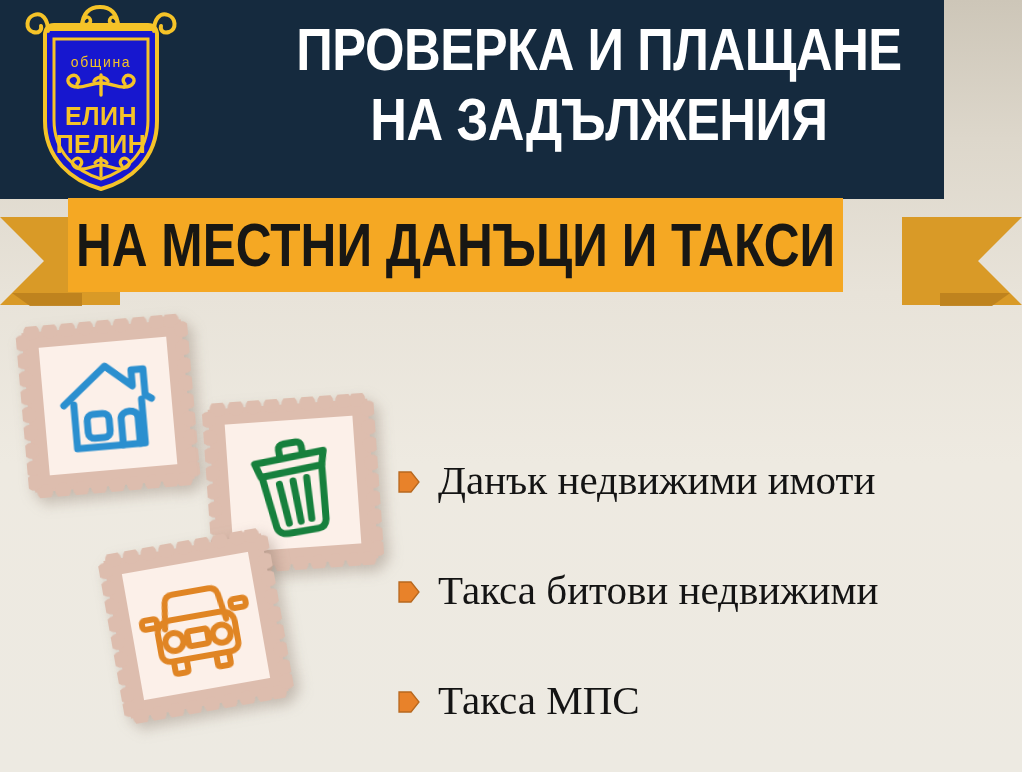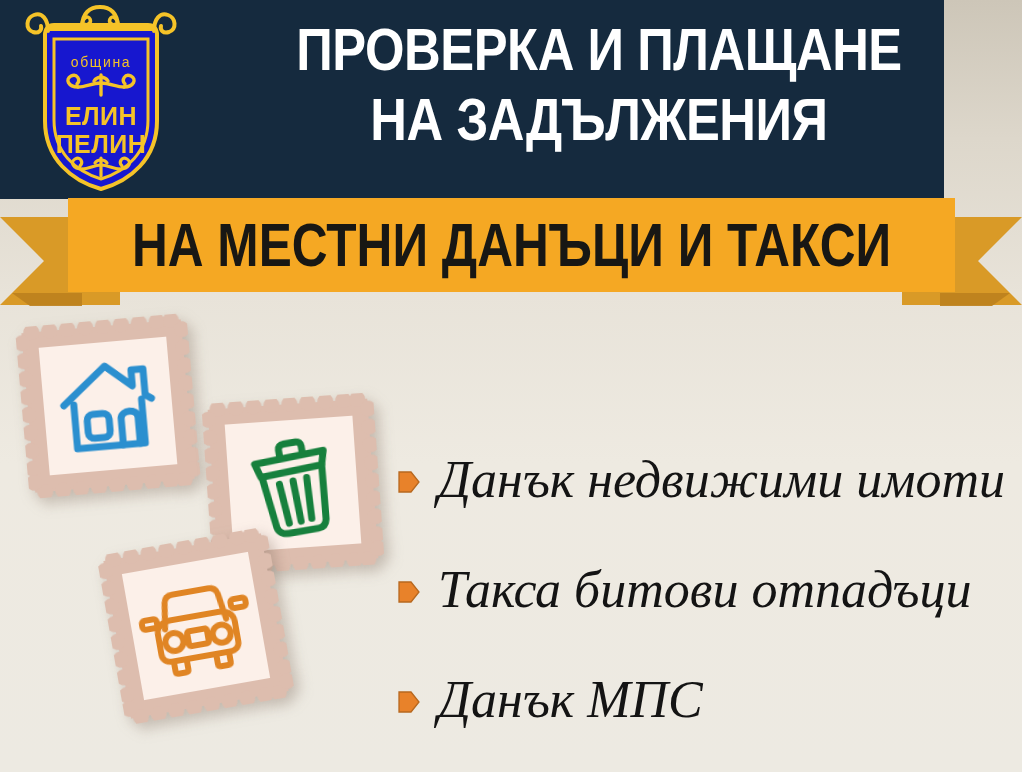--- a/index.html
+++ b/index.html
@@ -87,21 +87,21 @@
     background: #bd811d;
     opacity: .92;
   }
   .ribbon-shadow-l { left: 12px;  width: 70px; clip-path: polygon(0 0, 70px 0, 70px 13px, 18px 13px); }
   .ribbon-shadow-r { right: 12px; width: 70px; clip-path: polygon(0 0, 70px 0, 52px 13px, 0 13px); }
 
   .ribbon-band {
     position: absolute;
     left: 68px;
     top: 8px;
-    width: 887px;
+    width: 775px;
     height: 94px;
     background: #f5a823;
     display: flex;
     align-items: center;
     justify-content: center;
   }
   .ribbon-text {
     color: #181714;
     font-family: "Liberation Sans Narrow", "Liberation Sans", sans-serif;
     font-weight: 700;
@@ -140,25 +140,24 @@
   .bullet {
     width: 22px; height: 26px;
     flex: 0 0 22px;
     margin-right: 18px;
     margin-top: 4px;
   }
   .bullet svg { display:block; }
   .item-label {
     font-family: "Liberation Serif", "DejaVu Serif", serif;
     font-weight: 400;
-    font-size: 52px;
+    font-size: 41px;
     color: #141414;
     line-height: 1;
     white-space: nowrap;
-    font-style: italic;
   }
 </style>
 </head>
 <body>
 
 <div class="poster">
 
   <div class="header">
 
     <div class="logo-wrap">
@@ -401,27 +400,27 @@
       </span>
       <span class="item-label">Данък недвижими имоти</span>
     </div>
 
     <div class="list-item">
       <span class="bullet">
         <svg viewBox="0 0 22 26" width="22" height="26" aria-hidden="true">
           <path d="M1 3 L13 3 L21 13 L13 23 L1 23 Z" fill="#e8822a" stroke="#b7681f" stroke-width="1.3"></path>
         </svg>
       </span>
-      <span class="item-label">Такса битови отпадъци</span>
+      <span class="item-label">Такса битови недвижими</span>
     </div>
 
     <div class="list-item">
       <span class="bullet">
         <svg viewBox="0 0 22 26" width="22" height="26" aria-hidden="true">
           <path d="M1 3 L13 3 L21 13 L13 23 L1 23 Z" fill="#e8822a" stroke="#b7681f" stroke-width="1.3"></path>
         </svg>
       </span>
-      <span class="item-label">Данък МПС</span>
+      <span class="item-label">Такса МПС</span>
     </div>
 
   </div>
 
 </div>
 
 </body></html>

